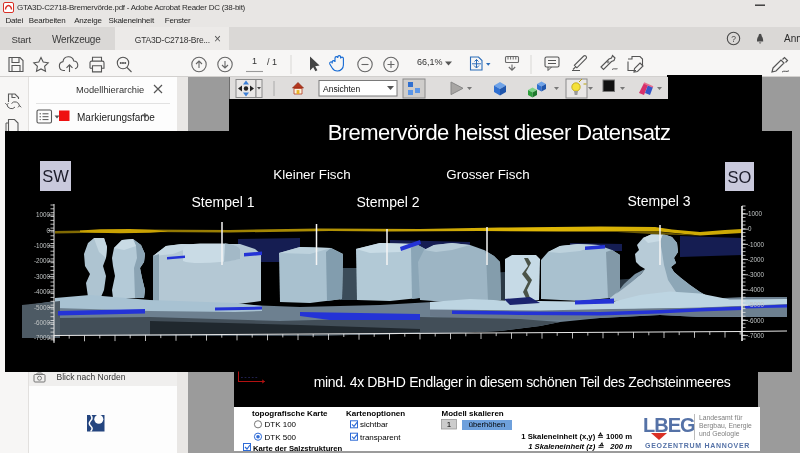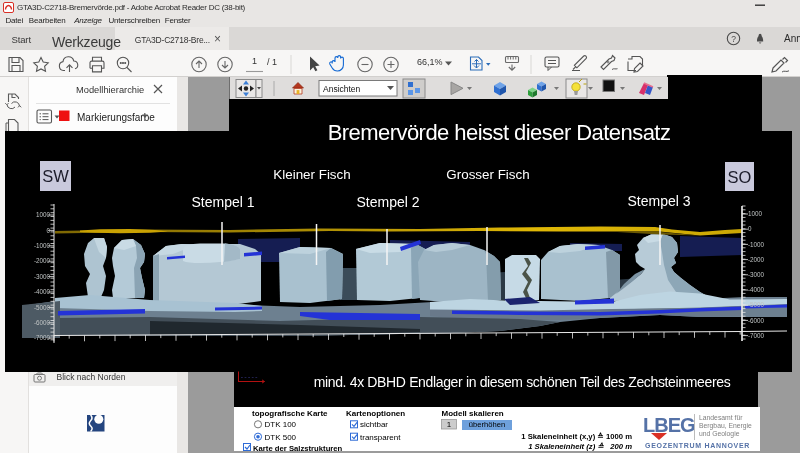--- a/index.html
+++ b/index.html
@@ -14,30 +14,30 @@
 <svg class="abs" style="left:0;top:0" width="800" height="15">
   <rect x="3.5" y="2.5" width="10" height="10" rx="1.5" fill="#fff" stroke="#d92f25" stroke-width="1"></rect>
   <path d="M5.5 9.5 C5.5 7.5 7 5.5 8.5 5.5 C10 5.5 11.5 7.5 11.5 9.5" fill="none" stroke="#d92f25" stroke-width="1.4"></path>
   <rect x="755" y="4.5" width="10" height="1.4" fill="#333"></rect>
 </svg>
 <div class="abs" style="left:17px;top:2.5px;font-size:8px;letter-spacing:-0.25px;color:#2b2b2b;">GTA3D-C2718-Bremervörde.pdf - Adobe Acrobat Reader DC (38-bit)</div>
 
 <div class="abs" style="left:0;top:15px;width:800px;height:11.5px;background:#e8e6e4;font-size:8px;letter-spacing:-0.2px;color:#1e1e1e;">
   <span class="abs" style="left:5.5px;top:1px;">Datei</span>
   <span class="abs" style="left:28.8px;top:1px;">Bearbeiten</span>
-  <span class="abs" style="left:74.2px;top:1px;font-style:italic;">Anzeige</span>
-  <span class="abs" style="left:108.5px;top:1px;">Unterschreiben</span>
+  <span class="abs" style="left:74.2px;top:1px;">Anzeige</span>
+  <span class="abs" style="left:108.5px;top:1px;">Skaleneinheit</span>
   <span class="abs" style="left:164.8px;top:1px;">Fenster</span>
   <span class="abs" style="left:199.2px;top:13px;font-weight:bold;">Hilfe</span>
 </div>
 
 <div class="abs" style="left:0;top:26.5px;width:800px;height:23px;background:#dad8d6;"></div>
 <div class="abs" style="left:115px;top:26.5px;width:114px;height:23px;background:#eceae8;"></div>
 <div class="abs" style="left:11.4px;top:33.5px;font-size:9.5px;letter-spacing:-0.1px;color:#3a3a3a;">Start</div>
-<div class="abs" style="left:52px;top:33.5px;font-size:14px;letter-spacing:-0.2px;color:#3a3a3a;">Werkzeuge</div>
+<div class="abs" style="left:52px;top:33.5px;font-size:10px;letter-spacing:-0.2px;color:#3a3a3a;">Werkzeuge</div>
 <div class="abs" style="left:134.8px;top:34.5px;font-size:8.5px;letter-spacing:-0.2px;color:#333;">GTA3D-C2718-Bre...</div>
 <div class="abs" style="left:214px;top:32px;font-size:12px;color:#555;">×</div>
 <svg class="abs" style="left:720px;top:30px" width="80" height="18">
   <circle cx="13.5" cy="8.5" r="6.2" fill="none" stroke="#4a4a4a" stroke-width="1.1"></circle>
   <text x="13.5" y="11.5" font-size="8.5" fill="#4a4a4a" text-anchor="middle" font-family="Liberation Sans">?</text>
   <path d="M37 11.5 c0-4.5 1.2-4 1.6-6 a1.5 1.7 0 0 1 3 0 c.4 2 1.6 1.5 1.6 6 z M38.8 12.6 a1.4 1.4 0 0 0 2.6 0 z" fill="#4a4a4a"></path>
   <text x="64" y="12" font-size="10" fill="#2b2b2b" font-family="Liberation Sans">Anm</text>
 </svg>
 
 <div class="abs" style="left:0;top:49.5px;width:800px;height:27px;background:#f7f6f5;border-bottom:1px solid #d2d0ce;box-sizing:border-box;"></div>

